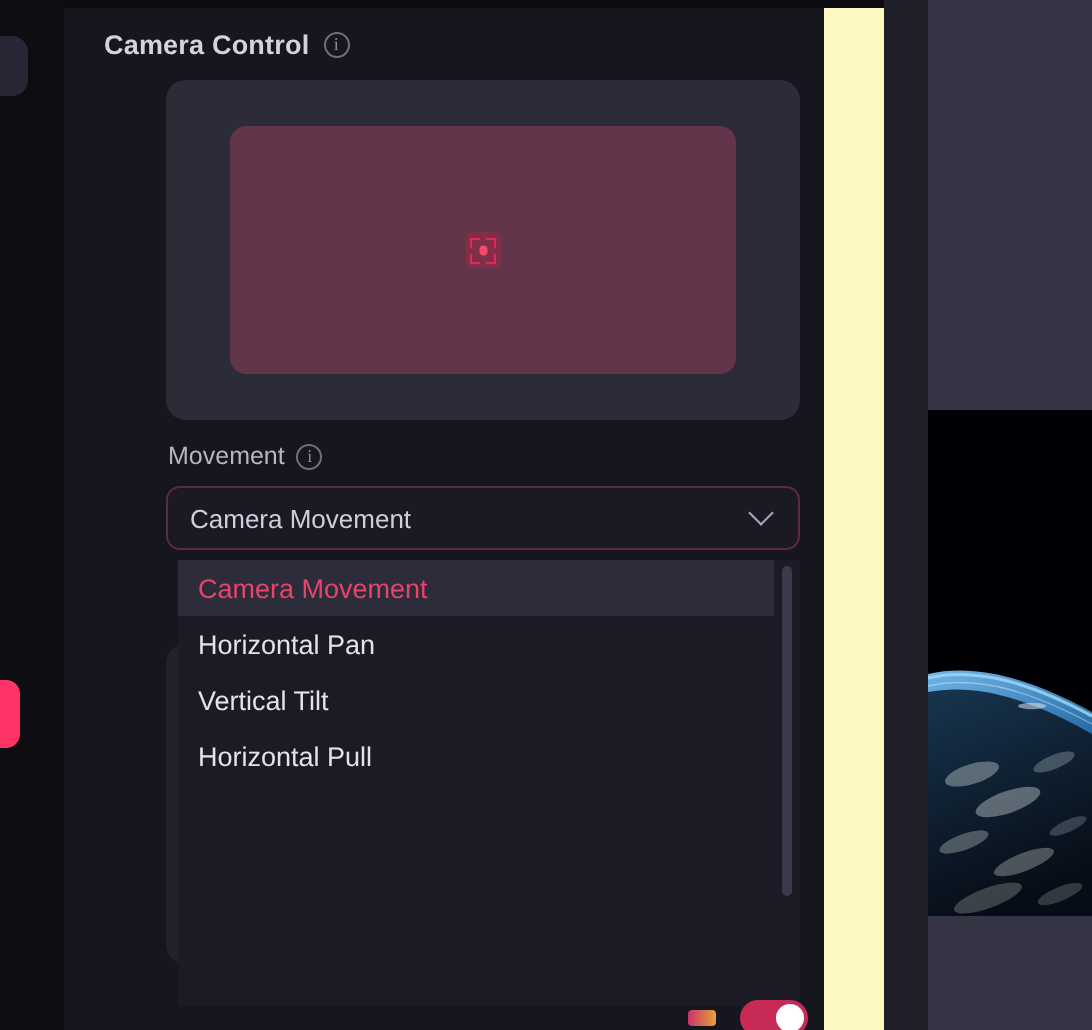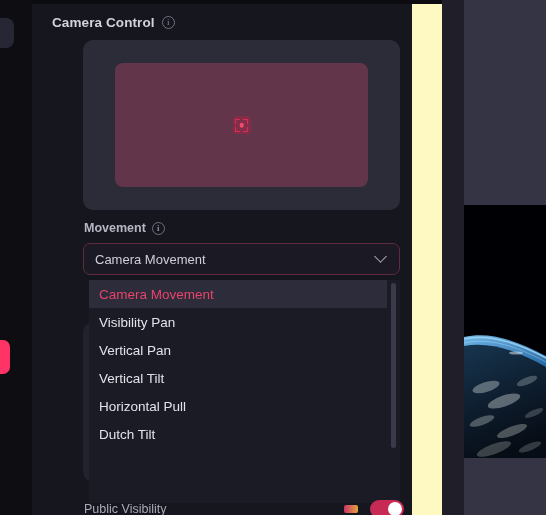--- a/index.html
+++ b/index.html
@@ -96,21 +96,21 @@
   .focus-icon .dot {
     position: absolute; left: 50%; top: 50%;
     transform: translate(-50%,-50%);
     width: 4.5px; height: 4.5px; border-radius: 50%;
     background: #f04a6e;
   }
 
   
   .field-label-row {
     position: absolute; left: 52px; top: 217px;
-    display: flex; align-items: flex-end; gap: 6px; font-weight: bold;
+    display: flex; align-items: flex-end; gap: 6px;
   }
   .field-label {
     font-size: 12.5px; color: #b6b6c4;
   }
 
   
   .select-trigger {
     position: absolute; left: 51px; top: 239px;
     width: 317px; height: 32px;
     background: #1b1a24;
@@ -276,42 +276,35 @@
         <span class="chevron"></span>
       </div>
 
       <div class="ghost-card"></div>
 
       <div class="popup">
         <div class="opt selected">
           <span>Camera Movement</span>
         </div>
         <div class="opt">
-          <span>Visibility Pan</span>
-        </div>
-        <div class="opt">
-          <span>Vertical Pan</span>
+          <span>Horizontal Pan</span>
         </div>
         <div class="opt">
           <span>Vertical Tilt</span>
         </div>
         <div class="opt">
           <span>Horizontal Pull</span>
         </div>
-        <div class="opt">
-          <span>Dutch Tilt</span>
-        </div>
 
         <div class="popup-scroll-track">
           <div class="popup-scroll-thumb"></div>
         </div>
       </div>
 
       <div class="bottom-row">
-        <span class="bottom-label">Public Visibility</span>
         <span class="bottom-spacer"></span>
         <span class="mini-badge"></span>
         <span class="toggle">
           <span class="knob"></span>
         </span>
       </div>
 
     </div>
   </div>
 

